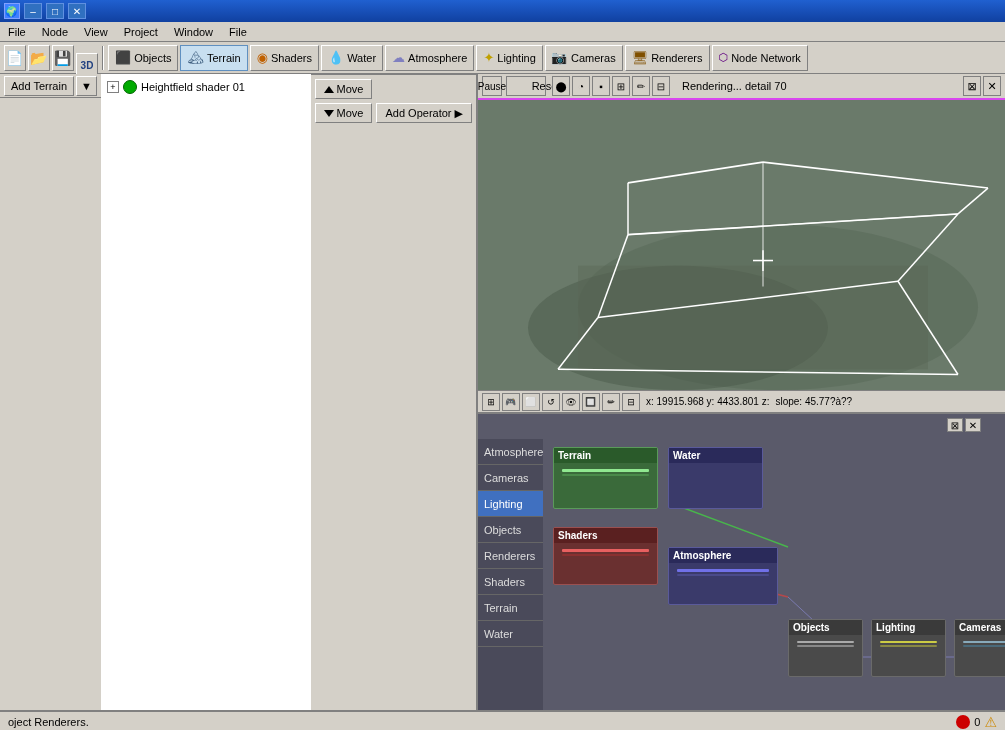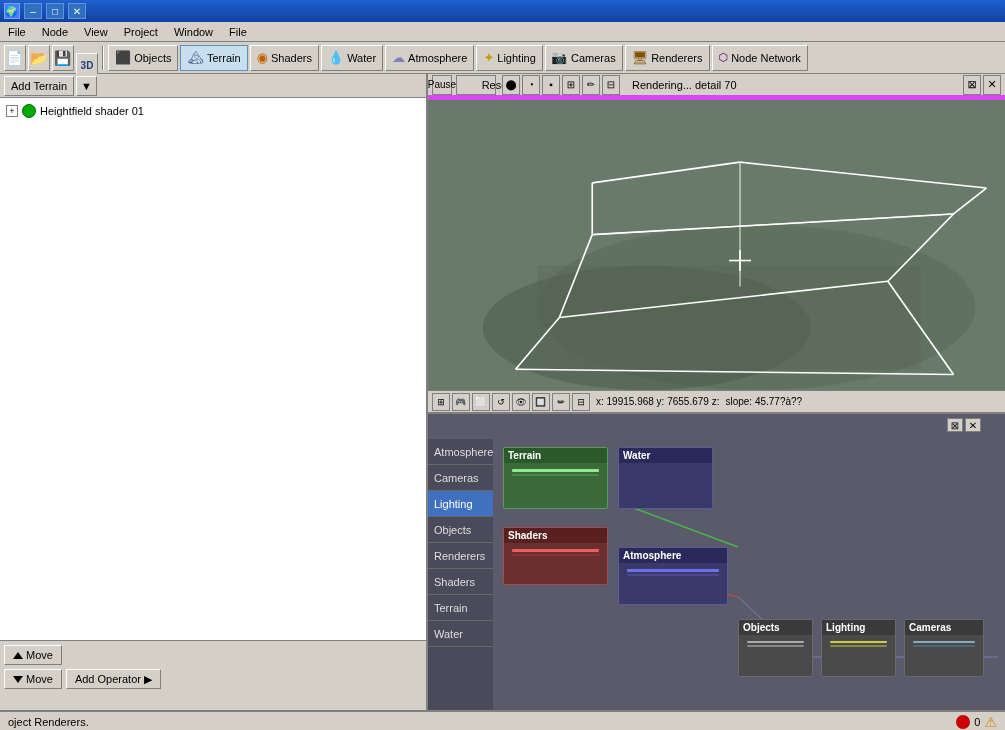--- a/index.html
+++ b/index.html
@@ -63,23 +63,23 @@
 
     
     #main-area {
       display: flex;
       height: calc(730px - 22px - 20px - 32px - 22px);
       background: #d4d0c8;
     }
 
     
     #left-panel {
-      width: 428px;
-      display: flex;
-      flex-direction: column;
+      width: 478px;
+      display: flex;
+      flex-direction: row;
       border-right: 2px solid #808080;
     }
 
     
     #left-toolbar {
       height: 24px;
       background: #d4d0c8;
       border-bottom: 1px solid #808080;
       display: flex;
       align-items: center;
@@ -152,21 +152,21 @@
     #right-panel {
       flex: 1;
       display: flex;
       flex-direction: column;
     }
 
     
     #viewport-toolbar {
       height: 26px;
       background: #d4d0c8;
-      border-bottom: 5px solid #d946ef;
+      border-bottom: 2px solid #d946ef;
       display: flex;
       align-items: center;
       padding: 0 4px;
       gap: 4px;
     }
     .vp-btn { height: 20px; width: 20px; background: #d4d0c8; border: 1px solid #808080; display: flex; align-items: center; justify-content: center; cursor: pointer; font-size: 11px; }
 
     #viewport {
       flex: 1;
       background: #556655;
@@ -522,21 +522,21 @@
 
     <div id="viewport-status" style="height:22px;background:#d4d0c8;border-top:1px solid #808080;display:flex;align-items:center;padding:0 4px;gap:2px;font-size:10px;">
       <div class="status-btn" style="font-size:9px;">⊞</div>
       <div class="status-btn" style="font-size:9px;">🎮</div>
       <div class="status-btn" style="font-size:9px;">⬜</div>
       <div class="status-btn" style="font-size:9px;">↺</div>
       <div class="status-btn" style="font-size:9px;">👁</div>
       <div class="status-btn" style="font-size:9px;">🔲</div>
       <div class="status-btn" style="font-size:9px;">✏</div>
       <div class="status-btn" style="font-size:9px;">⊟</div>
-      <span style="margin-left:4px;">x: 19915.968  y: 7655.679  z:</span>
+      <span style="margin-left:4px;">x: 19915.968  y: 4433.801  z:</span>
       <span style="margin-left:4px;">slope: 45.77?à??</span>
     </div>
 
     <div id="node-panel">
 
       <div id="node-panel-title">
         <div class="np-ctrl">⊠</div>
         <div class="np-ctrl">✕</div>
       </div>
 

